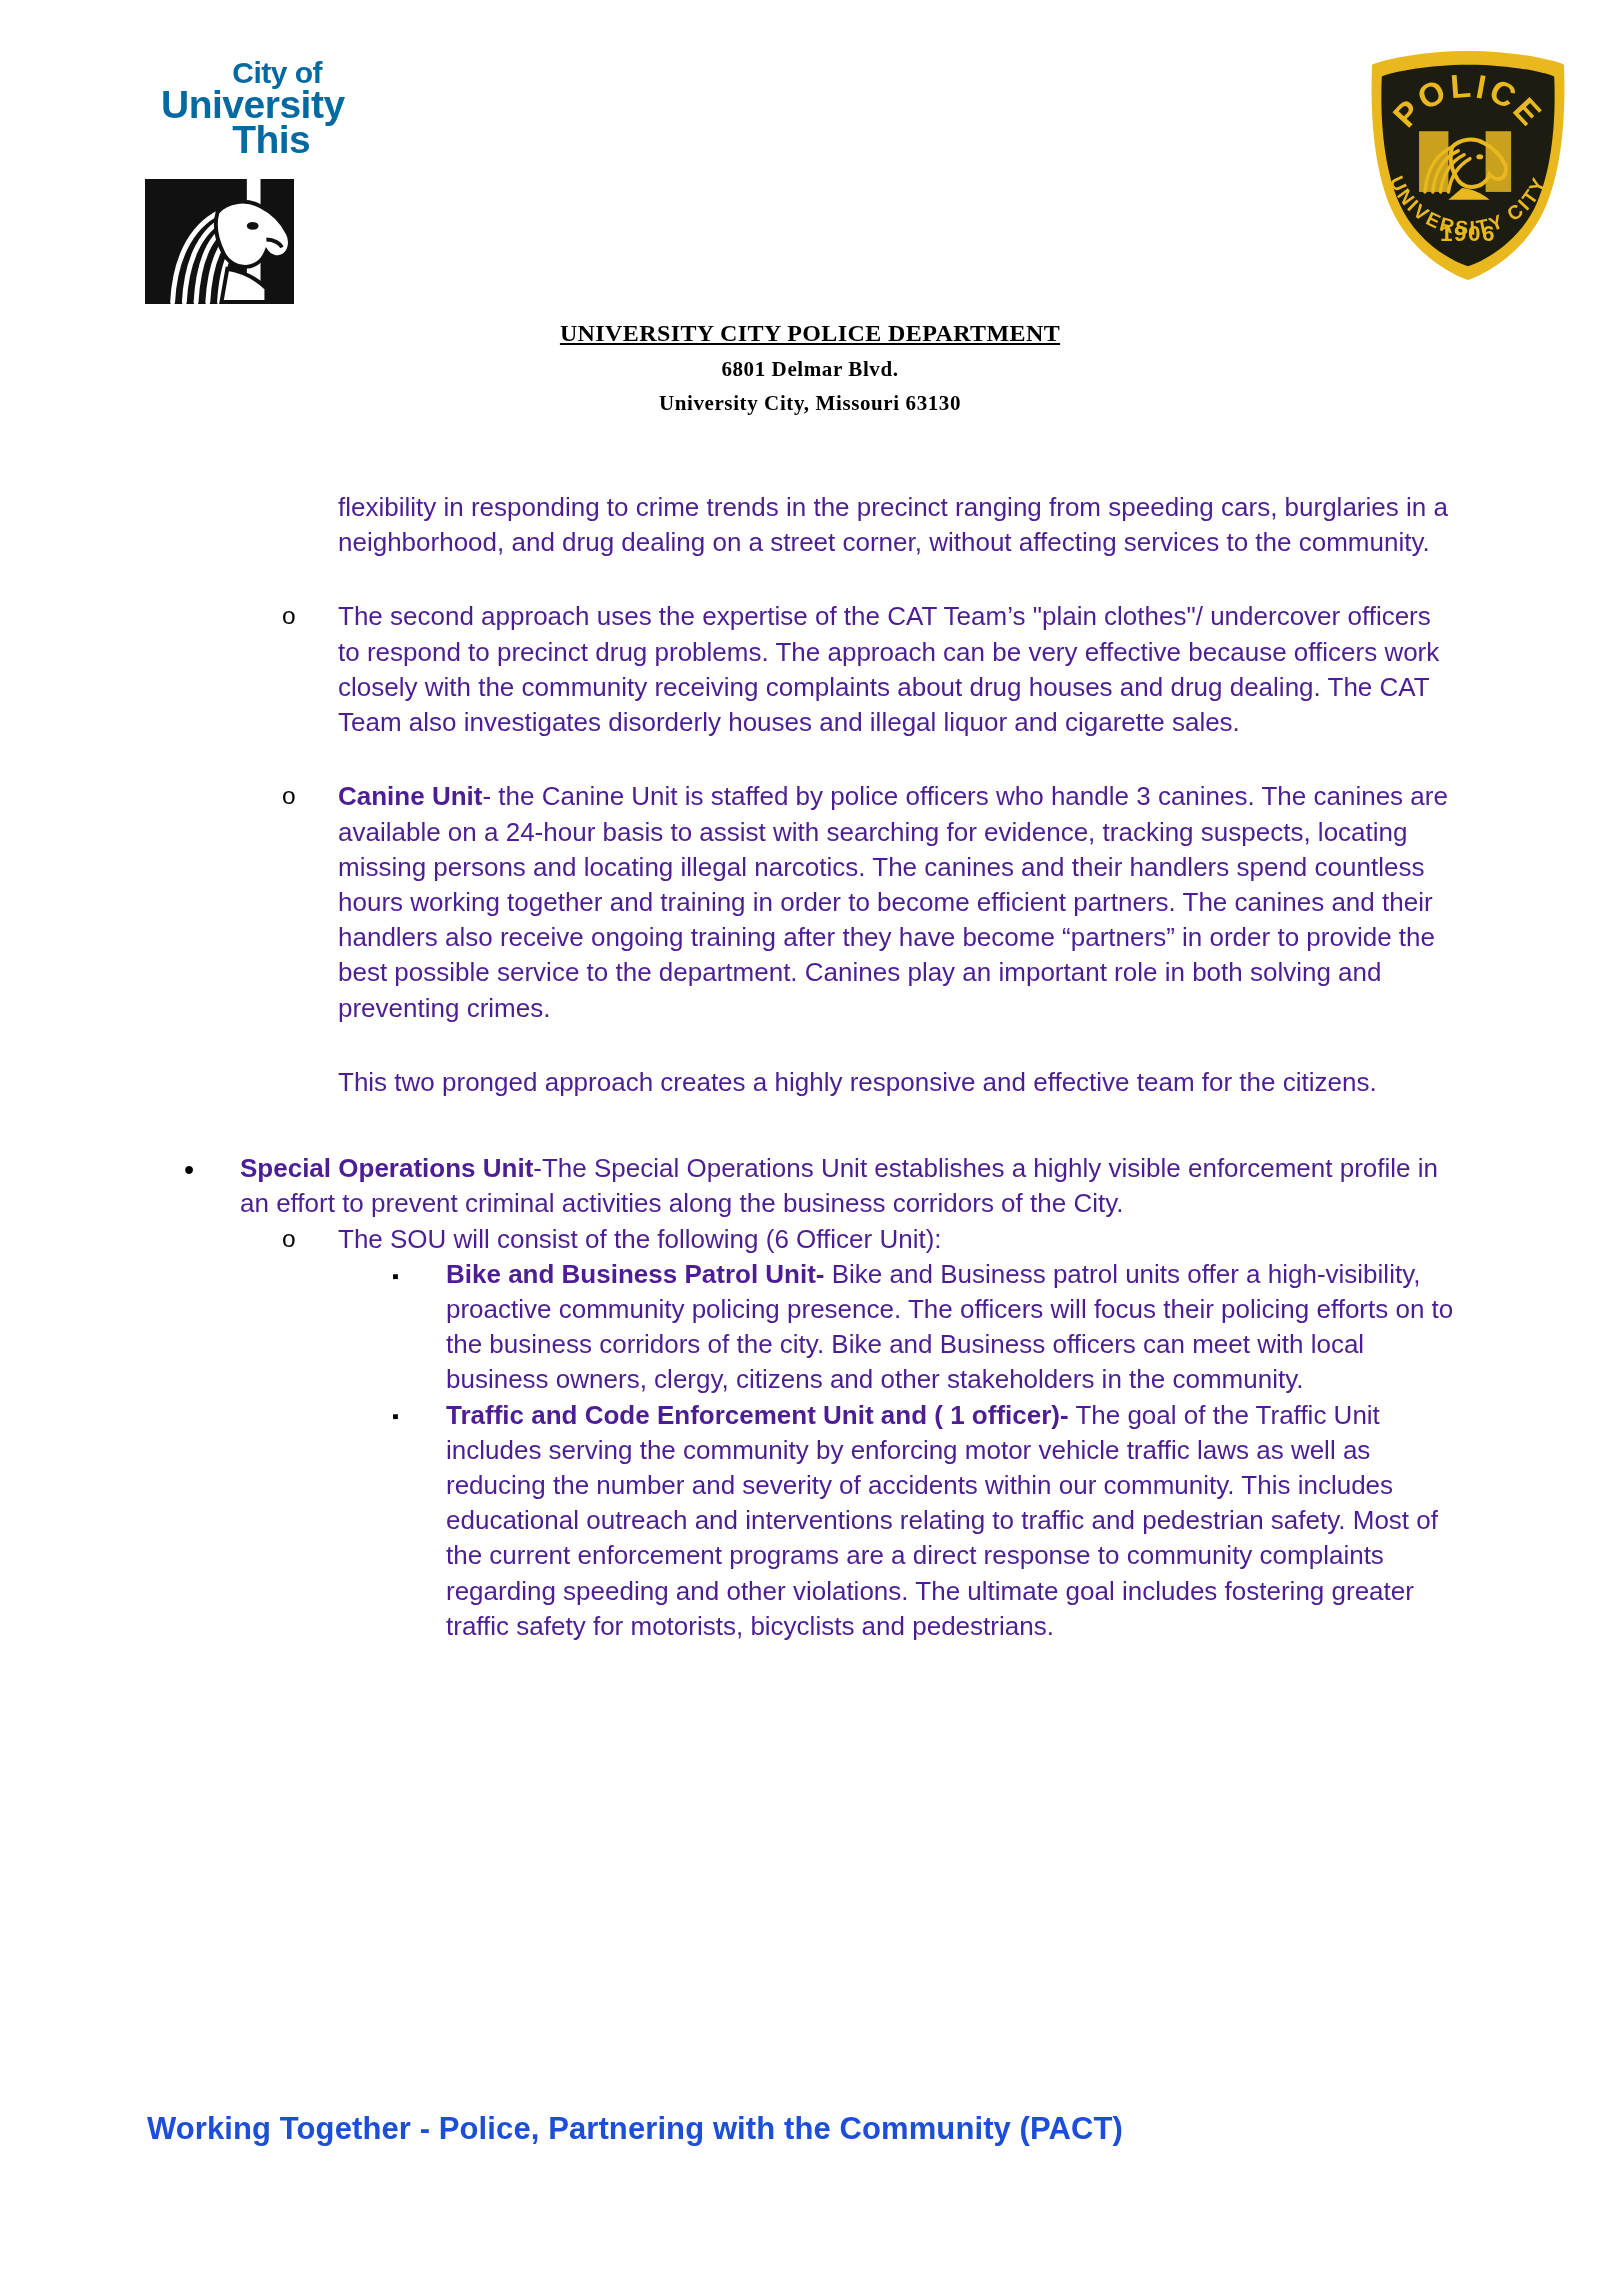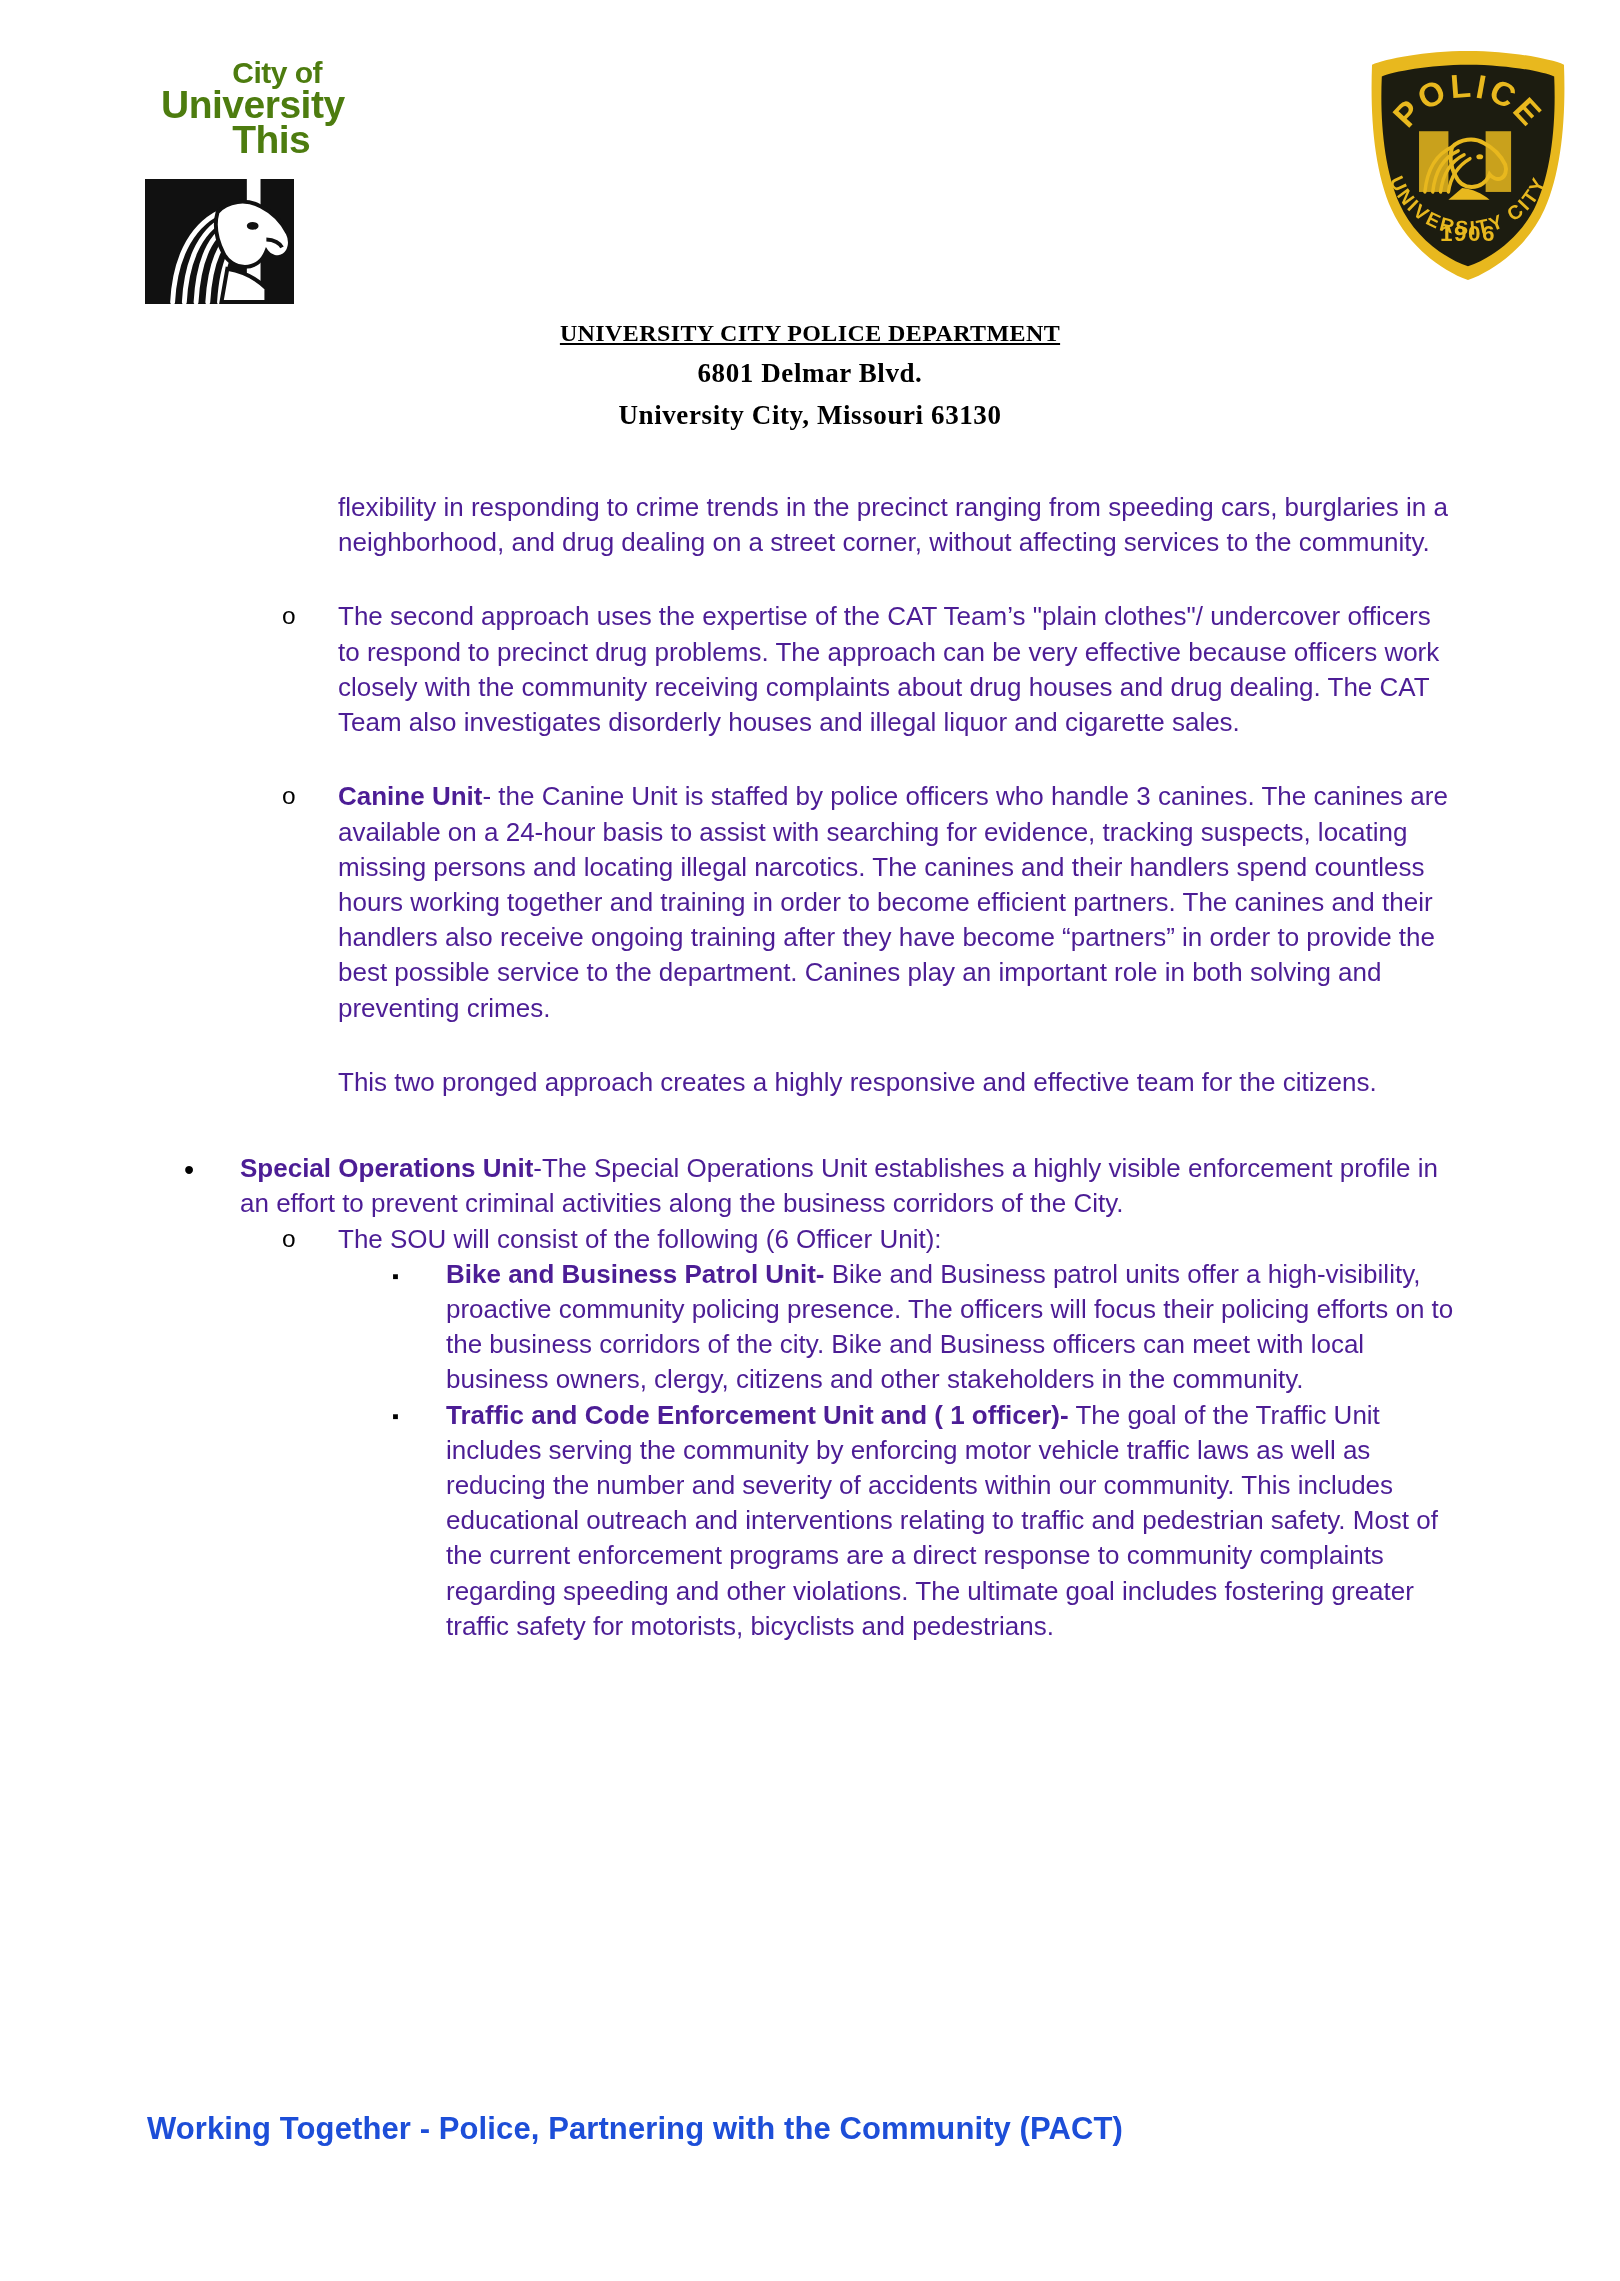--- a/index.html
+++ b/index.html
@@ -41,21 +41,21 @@
     height: 245px;
   }
   .city-logo-text {
     position: absolute;
     right: 0;
     top: 0;
     width: 165px;
     text-align: center;
     font-family: "Liberation Sans", sans-serif;
     font-weight: bold;
-    color: #4d7c0f;
+    color: #0369a1;
     line-height: 0.92;
     letter-spacing: -0.5px;
   }
   .city-logo-text .l1 { font-size: 30px; display: block; text-align: right; padding-right: 3.9px;}
   .city-logo-text .l2 { font-size: 39px; display: block; }
   .city-logo-text .l3 { font-size: 39px; display: block; text-align: right; padding-right: 15.7px;}
 
   .city-logo-mark {
     position: absolute;
     left: 0px;
@@ -91,21 +91,21 @@
     letter-spacing: 0.4px;
     line-height: 1.16;
     margin: 4px;
     font-variant: small-caps;
     text-transform: uppercase;
     text-decoration: underline;
   }
   .dept-addr1, .dept-addr2 {
     font-family: "Liberation Serif", serif;
     font-weight: bold;
-    font-size: 27px;
+    font-size: 21px;
     letter-spacing: 0.6px;
     line-height: 1.22;
     margin: 9px;
   }
 
   
   .content {
     position: absolute;
     left: 0;
     top: 490px;

